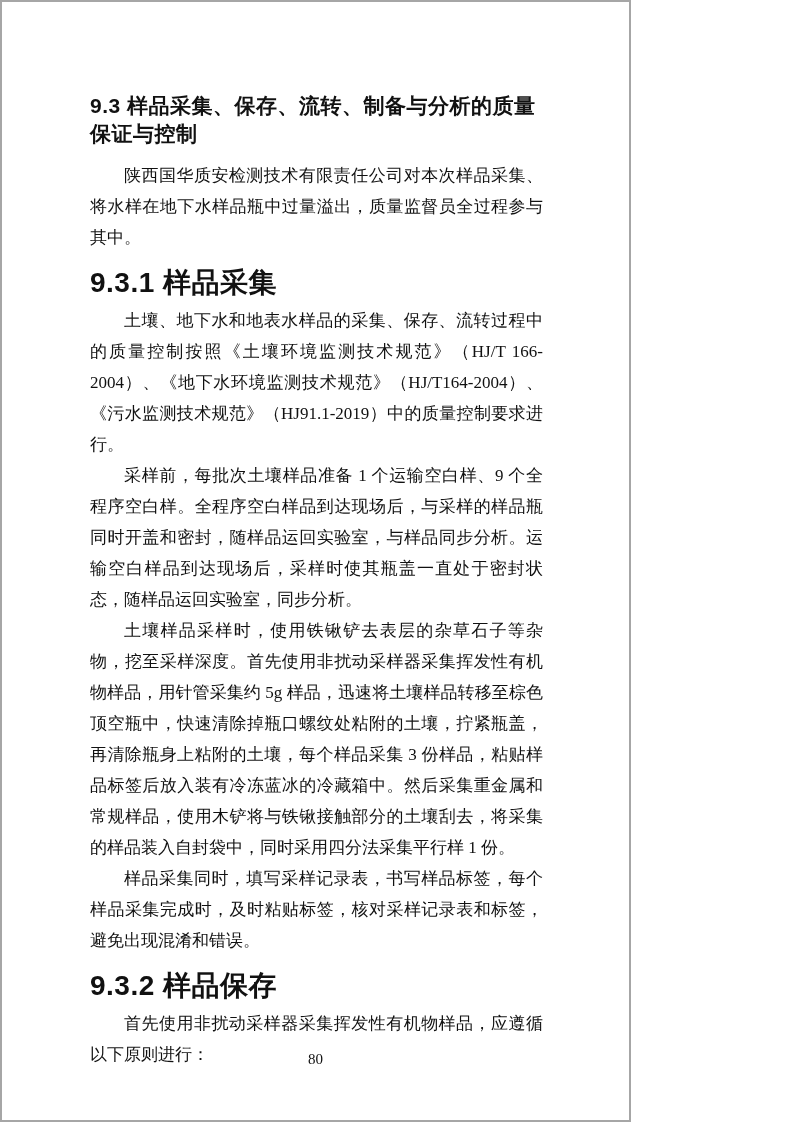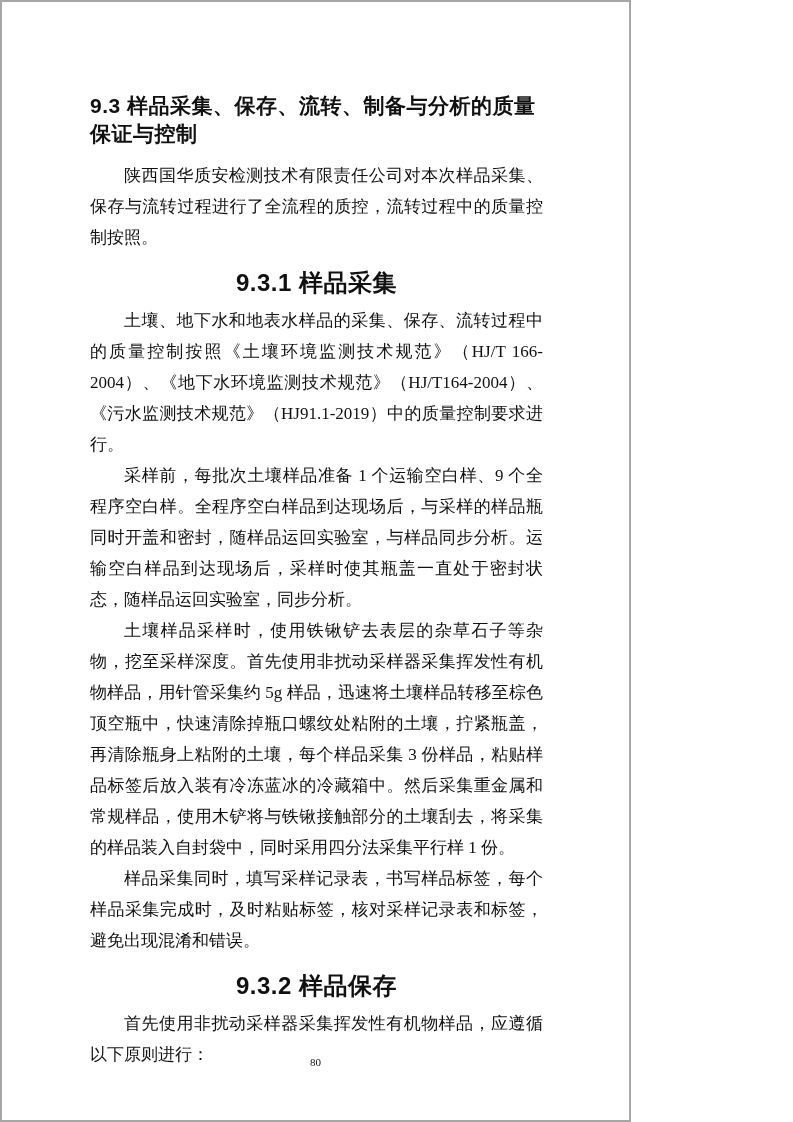--- a/index.html
+++ b/index.html
@@ -27,53 +27,52 @@
   .heading-l2 {
     font-family: "Liberation Sans", "DejaVu Sans", sans-serif;
     font-size: 21px;
     font-weight: bold;
     line-height: 28px;
     margin: 0 0 12px 0;
     letter-spacing: 0.5px;
   }
   .heading-l3 {
     font-family: "Liberation Sans", "DejaVu Sans", sans-serif;
-    font-size: 24px;
+    font-size: 28px;
     font-weight: bold;
     line-height: 28px;
     margin: 16px 0 8px 0;
     letter-spacing: 0.5px;
-    text-align: center;
   }
   .para {
     font-size: 17px;
     line-height: 31px;
     margin: 0;
     text-indent: 2em;
     text-align: justify;
   }
   .page-number {
     position: absolute;
     bottom: 52px;
     left: 0;
     right: 0;
     text-align: center;
-    font-size: 11px;
+    font-size: 15px;
     font-family: "Liberation Serif", "DejaVu Serif", serif;
     color: #111111;
   }
 </style>
 </head>
 <body>
 
 <div class="page">
   <div class="content">
 
     <h2 class="heading-l2">9.3  样品采集、保存、流转、制备与分析的质量保证与控制</h2>
-    <p class="para">陕西国华质安检测技术有限责任公司对本次样品采集、保存与流转过程进行了全流程的质控，流转过程中的质量控制按照。</p>
+    <p class="para">陕西国华质安检测技术有限责任公司对本次样品采集、将水样在地下水样品瓶中过量溢出，质量监督员全过程参与其中。</p>
 
     <h3 class="heading-l3">9.3.1 样品采集</h3>
     <p class="para">土壤、地下水和地表水样品的采集、保存、流转过程中的质量控制按照《土壤环境监测技术规范》（HJ/T 166-2004）、《地下水环境监测技术规范》（HJ/T164-2004）、《污水监测技术规范》（HJ91.1-2019）中的质量控制要求进行。</p>
     <p class="para">采样前，每批次土壤样品准备 1 个运输空白样、9 个全程序空白样。全程序空白样品到达现场后，与采样的样品瓶同时开盖和密封，随样品运回实验室，与样品同步分析。运输空白样品到达现场后，采样时使其瓶盖一直处于密封状态，随样品运回实验室，同步分析。</p>
     <p class="para">土壤样品采样时，使用铁锹铲去表层的杂草石子等杂物，挖至采样深度。首先使用非扰动采样器采集挥发性有机物样品，用针管采集约 5g 样品，迅速将土壤样品转移至棕色顶空瓶中，快速清除掉瓶口螺纹处粘附的土壤，拧紧瓶盖，再清除瓶身上粘附的土壤，每个样品采集 3 份样品，粘贴样品标签后放入装有冷冻蓝冰的冷藏箱中。然后采集重金属和常规样品，使用木铲将与铁锹接触部分的土壤刮去，将采集的样品装入自封袋中，同时采用四分法采集平行样 1 份。</p>
     <p class="para">样品采集同时，填写采样记录表，书写样品标签，每个样品采集完成时，及时粘贴标签，核对采样记录表和标签，避免出现混淆和错误。</p>
 
     <h3 class="heading-l3">9.3.2 样品保存</h3>
     <p class="para">首先使用非扰动采样器采集挥发性有机物样品，应遵循以下原则进行：</p>
 

